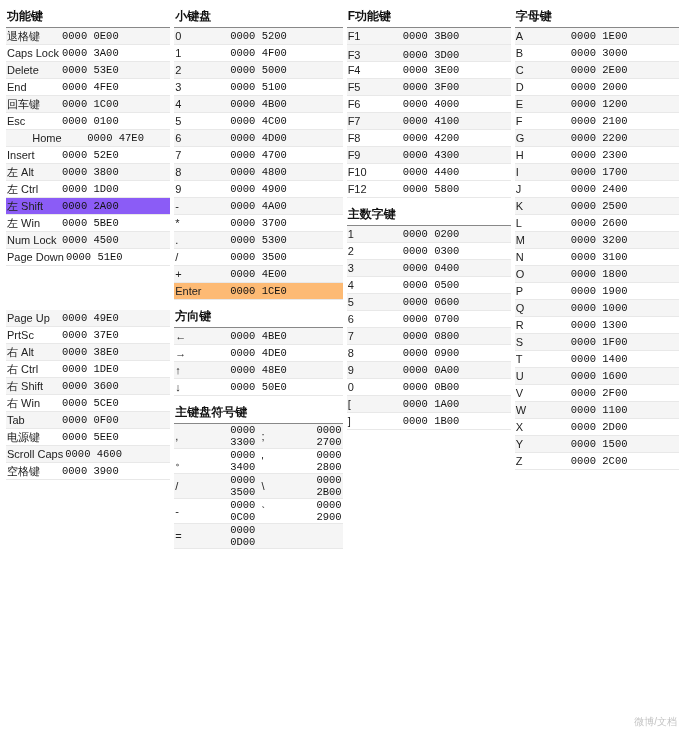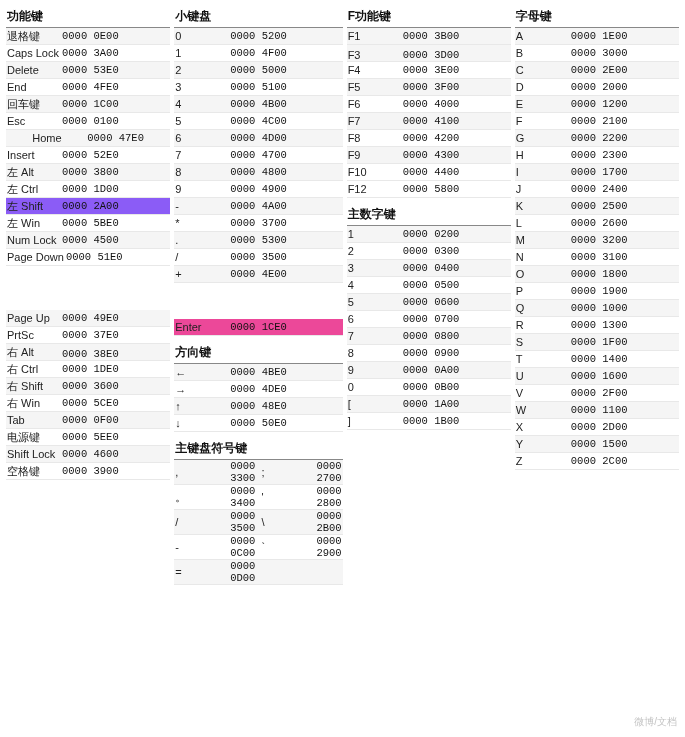--- a/index.html
+++ b/index.html
@@ -134,21 +134,21 @@
             <span class="v">0000 51E0</span>
           </div>
           <div class="entry" style="background: rgb(245, 245, 245); margin-top: 44px;">
             <span class="k">Page Up</span>
             <span class="v">0000 49E0</span>
           </div>
           <div class="entry" style="background: rgb(255, 255, 255);">
             <span class="k">PrtSc</span>
             <span class="v">0000 37E0</span>
           </div>
-          <div class="entry" style="background: rgb(245, 245, 245); align-items: flex-end;">
+          <div class="entry" style="background: rgb(245, 245, 245);">
             <span class="k">右 Alt</span>
             <span class="v">0000 38E0</span>
           </div>
           <div class="entry" style="background: rgb(255, 255, 255);">
             <span class="k">右 Ctrl</span>
             <span class="v">0000 1DE0</span>
           </div>
           <div class="entry" style="background: rgb(245, 245, 245);">
             <span class="k">右 Shift</span>
             <span class="v">0000 3600</span>
@@ -159,21 +159,21 @@
           </div>
           <div class="entry" style="background: rgb(245, 245, 245);">
             <span class="k">Tab</span>
             <span class="v">0000 0F00</span>
           </div>
           <div class="entry" style="background: rgb(255, 255, 255);">
             <span class="k">电源键</span>
             <span class="v">0000 5EE0</span>
           </div>
           <div class="entry" style="background: rgb(245, 245, 245);">
-            <span class="k">Shift Lock</span>
+            <span class="k">Scroll Caps</span>
             <span class="v">0000 4600</span>
           </div>
           <div class="entry" style="background: rgb(255, 255, 255);">
             <span class="k">空格键</span>
             <span class="v">0000 3900</span>
           </div>
         </div>
     </div>
 
     <div class="main-col">
@@ -232,21 +232,21 @@
             <span class="v">0000 5300</span>
           </div>
           <div class="entry" style="background: rgb(255, 255, 255);">
             <span class="k">/</span>
             <span class="v">0000 3500</span>
           </div>
           <div class="entry" style="background: rgb(245, 245, 245);">
             <span class="k">+</span>
             <span class="v">0000 4E00</span>
           </div>
-          <div class="entry" style="background: #ec4899; margin-top: 36px;">
+          <div class="entry" style="background: #fdba74;">
             <span class="k">Enter</span>
             <span class="v">0000 1CE0</span>
           </div>
         </div>
       <div class="section-gap"></div>
       <div class="hdr">方向键</div>
       <div id="dir-rows">
           <div class="entry" style="background: rgb(245, 245, 245);">
             <span class="k">←</span>
             <span class="v">0000 4BE0</span>

